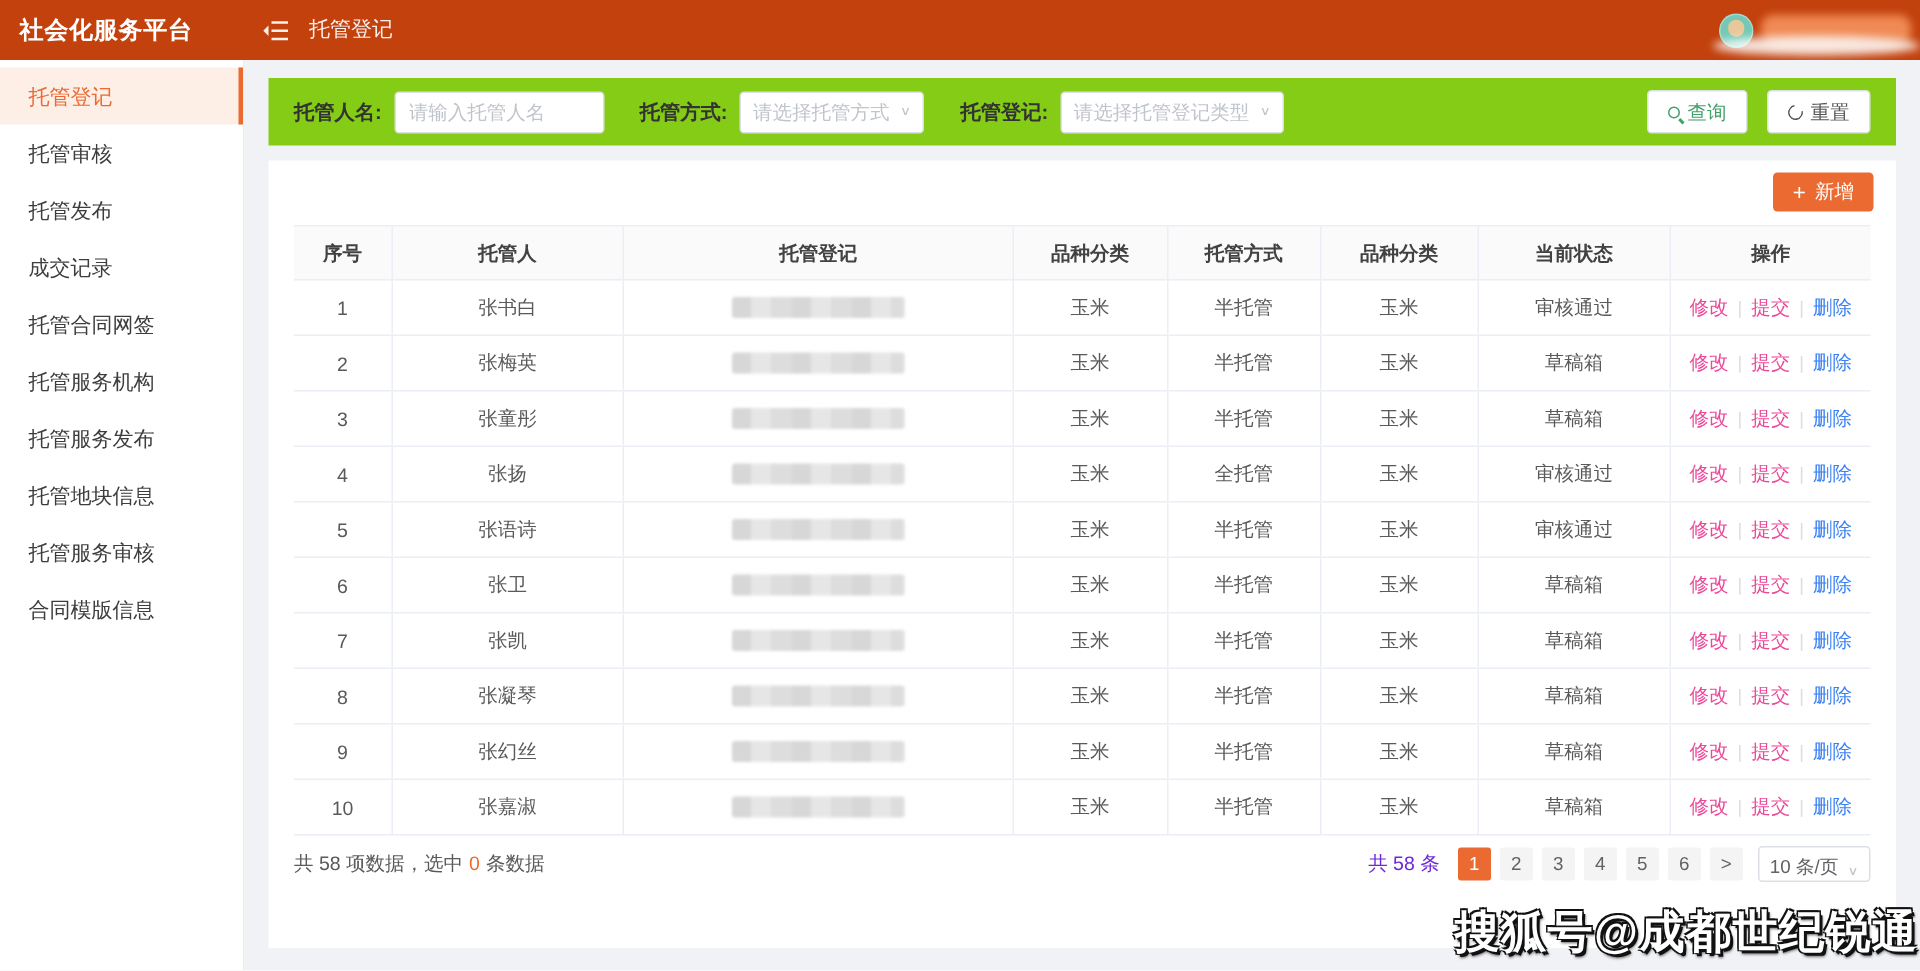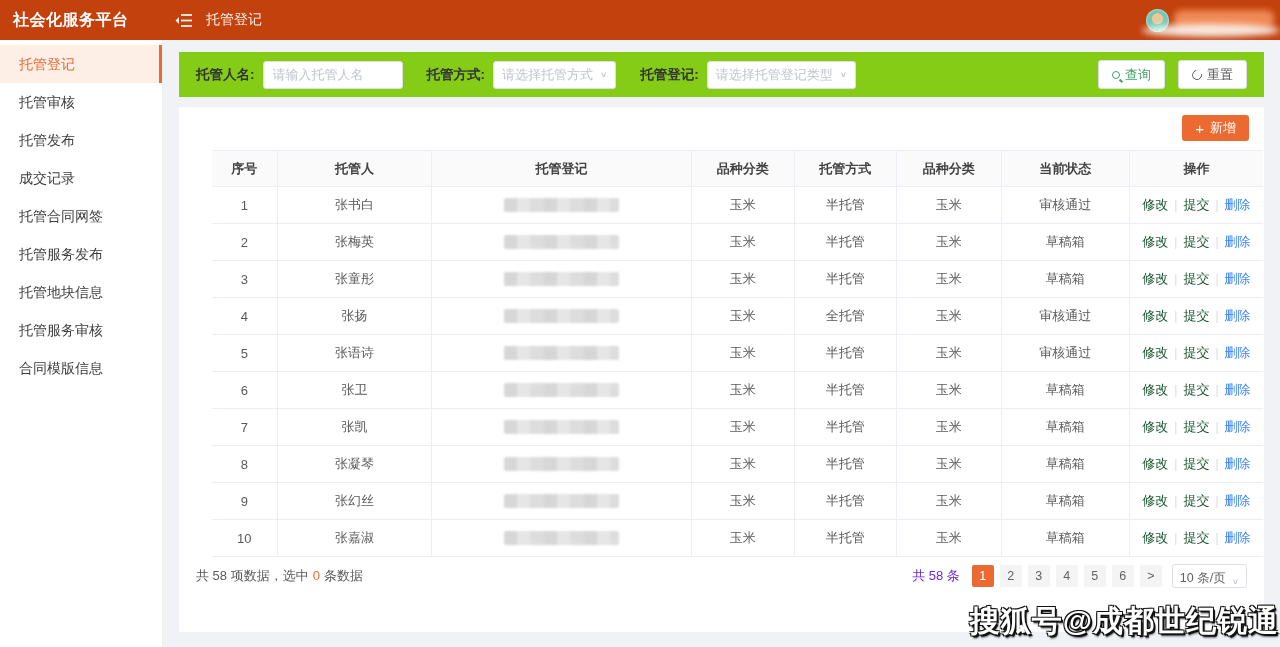--- a/index.html
+++ b/index.html
@@ -36,28 +36,28 @@
   .btn-query { color:#42a06a; }
   .btn-reset { color:#555; }
   .mag { width:8px; height:8px; border:1.6px solid #42a06a; border-radius:50%; position:relative; display:inline-block; }
   .mag::after { content:""; position:absolute; width:1.6px; height:4px; background:#42a06a; left:7px; top:7px; transform:rotate(-45deg); }
   .refresh { width:10px; height:10px; border:1.6px solid #555; border-radius:50%; border-top-color:transparent; display:inline-block; transform:rotate(35deg); }
 
   .table-card { position:absolute; left:16px; right:16px; top:67px; bottom:15px; background:#fff; }
   .btn-add { position:absolute; top:8px; right:15px; height:26px; background:#ea6a32; border:none; border-radius:3px; color:#fff; font-size:13px; padding:0 13px; display:flex; align-items:center; gap:6px; cursor:pointer; font-family:inherit; }
   .btn-add .plus { font-size:15px; line-height:1; }
 
-  table.grid { position:absolute; left:33px; right:17px; top:43px; width:calc(100% - 34px); border-collapse:collapse; table-layout:fixed; }
+  table.grid { position:absolute; left:17px; right:17px; top:43px; width:calc(100% - 34px); border-collapse:collapse; table-layout:fixed; }
   .grid th { height:36px; background:#fafafa; font-size:13px; font-weight:bold; color:#424242; border-top:1px solid #ebeef5; border-bottom:1px solid #ebeef5; text-align:center; }
   .grid td { height:37px; border-bottom:1px solid #ebeef5; text-align:center; font-size:13px; color:#5a5a5a; }
   .grid th + th, .grid td + td { border-left:1px solid #ebeef5; }
   .id-censor { width:115px; height:14px; margin:0 auto; border-radius:2px; background:repeating-linear-gradient(90deg,#d7d7d7 0 13px,#e6e6e6 13px 26px,#dddddd 26px 40px); filter:blur(1.2px); }
   .status-success { color:#50b37f; }
   .act-link { cursor:pointer; }
-  .act-edit, .act-submit { color:#14532d; }
+  .act-edit, .act-submit { color:#ec4899; }
   .act-delete { color:#3b82f6;text-align:center; }
   .act-sep { color:#dcdcdc; margin:0 6px; font-size:12px; }
 
   .card-footer { position:absolute; left:17px; right:17px; bottom:44px; height:24px; display:flex; align-items:center; justify-content:space-between; }
   .summary { color:#5a5a5a; font-size:13px; }
   .summary .sel-count { color:#ea6a32; margin:0 4px; }
   .pager { display:flex; align-items:center; gap:6px; }
   .pager-total { color:#6d28d9; font-size:13px; margin-right:6px; }
   .page-box { min-width:22px; height:22px; line-height:22px; padding:0 4px; text-align:center; background:#f4f4f5; border-radius:2px; color:#606266; font-size:12.5px; cursor:pointer; }
   .page-box.active { background:#ea6a32; color:#fff; }
@@ -98,20 +98,23 @@
     <span>托管审核</span>
   </div>
     <div class="side-item">
     <span>托管发布</span>
   </div>
     <div class="side-item">
     <span>成交记录</span>
   </div>
     <div class="side-item">
     <span>托管合同网签</span>
+  </div>
+    <div class="side-item">
+    <span>托管服务机构</span>
   </div>
     <div class="side-item">
     <span>托管服务发布</span>
   </div>
     <div class="side-item">
     <span>托管地块信息</span>
   </div>
     <div class="side-item">
     <span>托管服务审核</span>
   </div>

